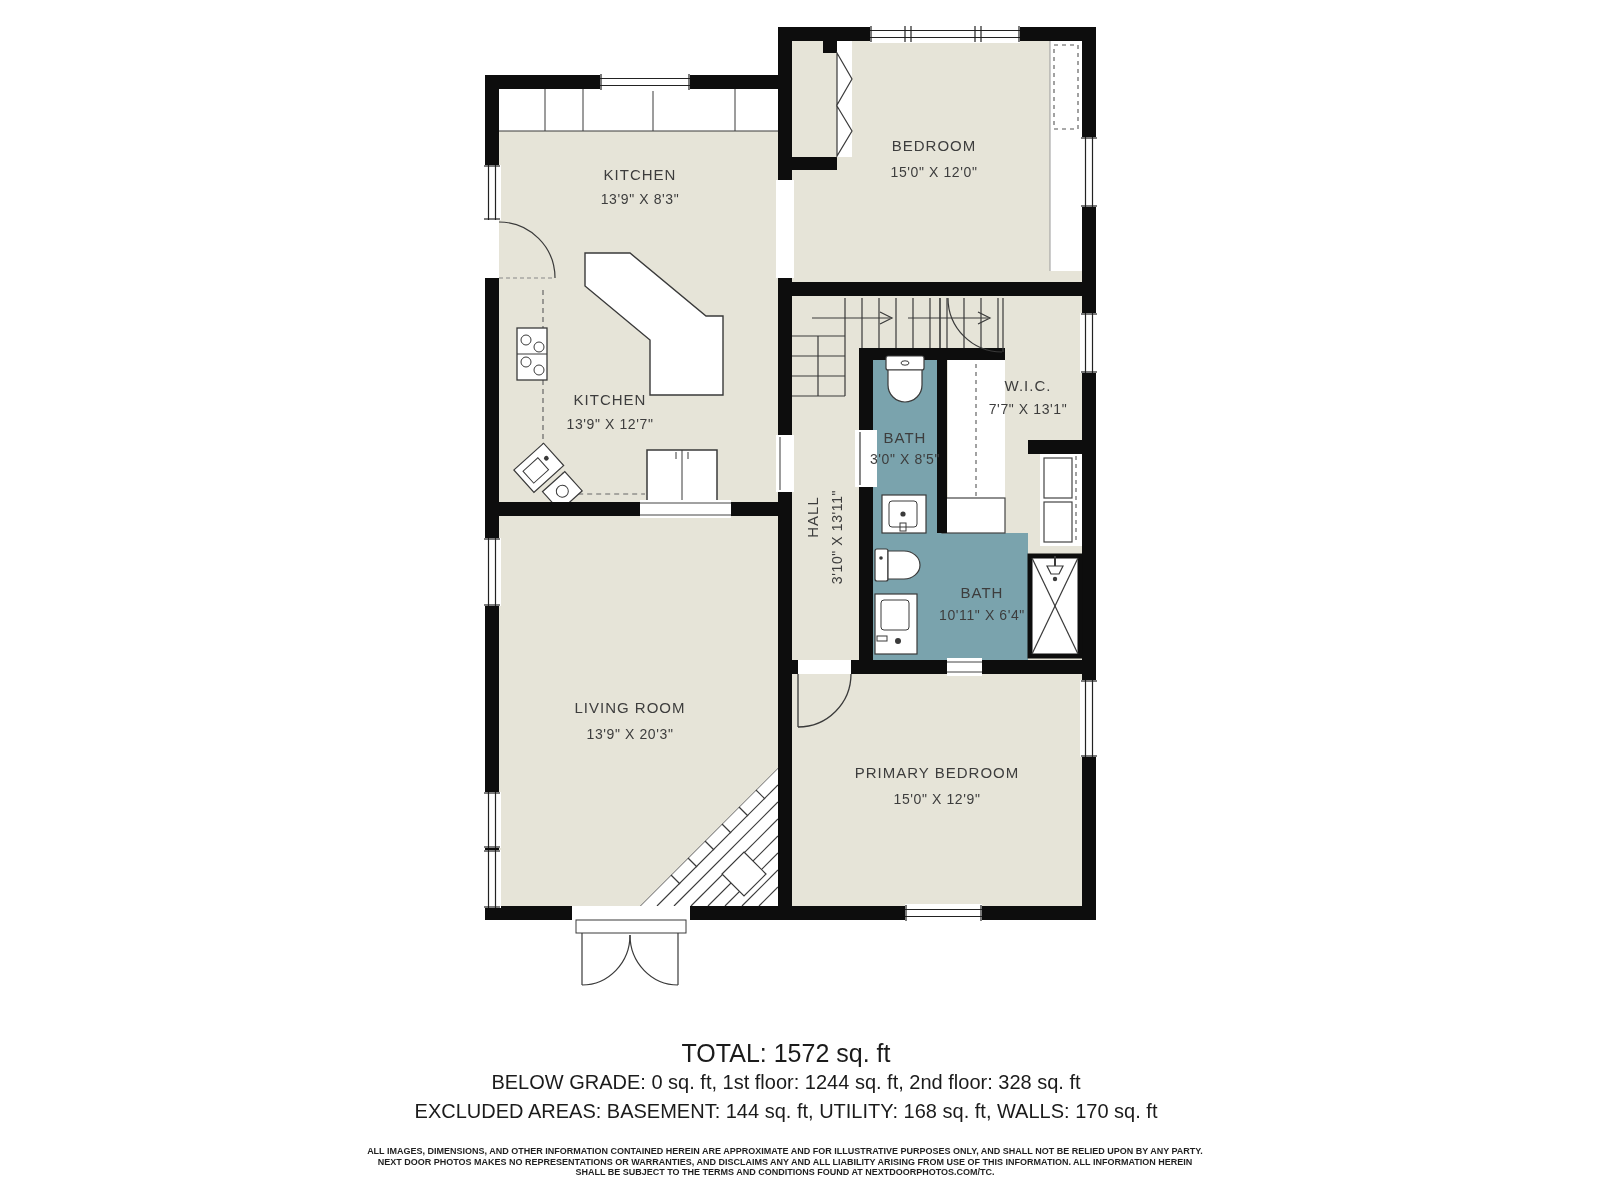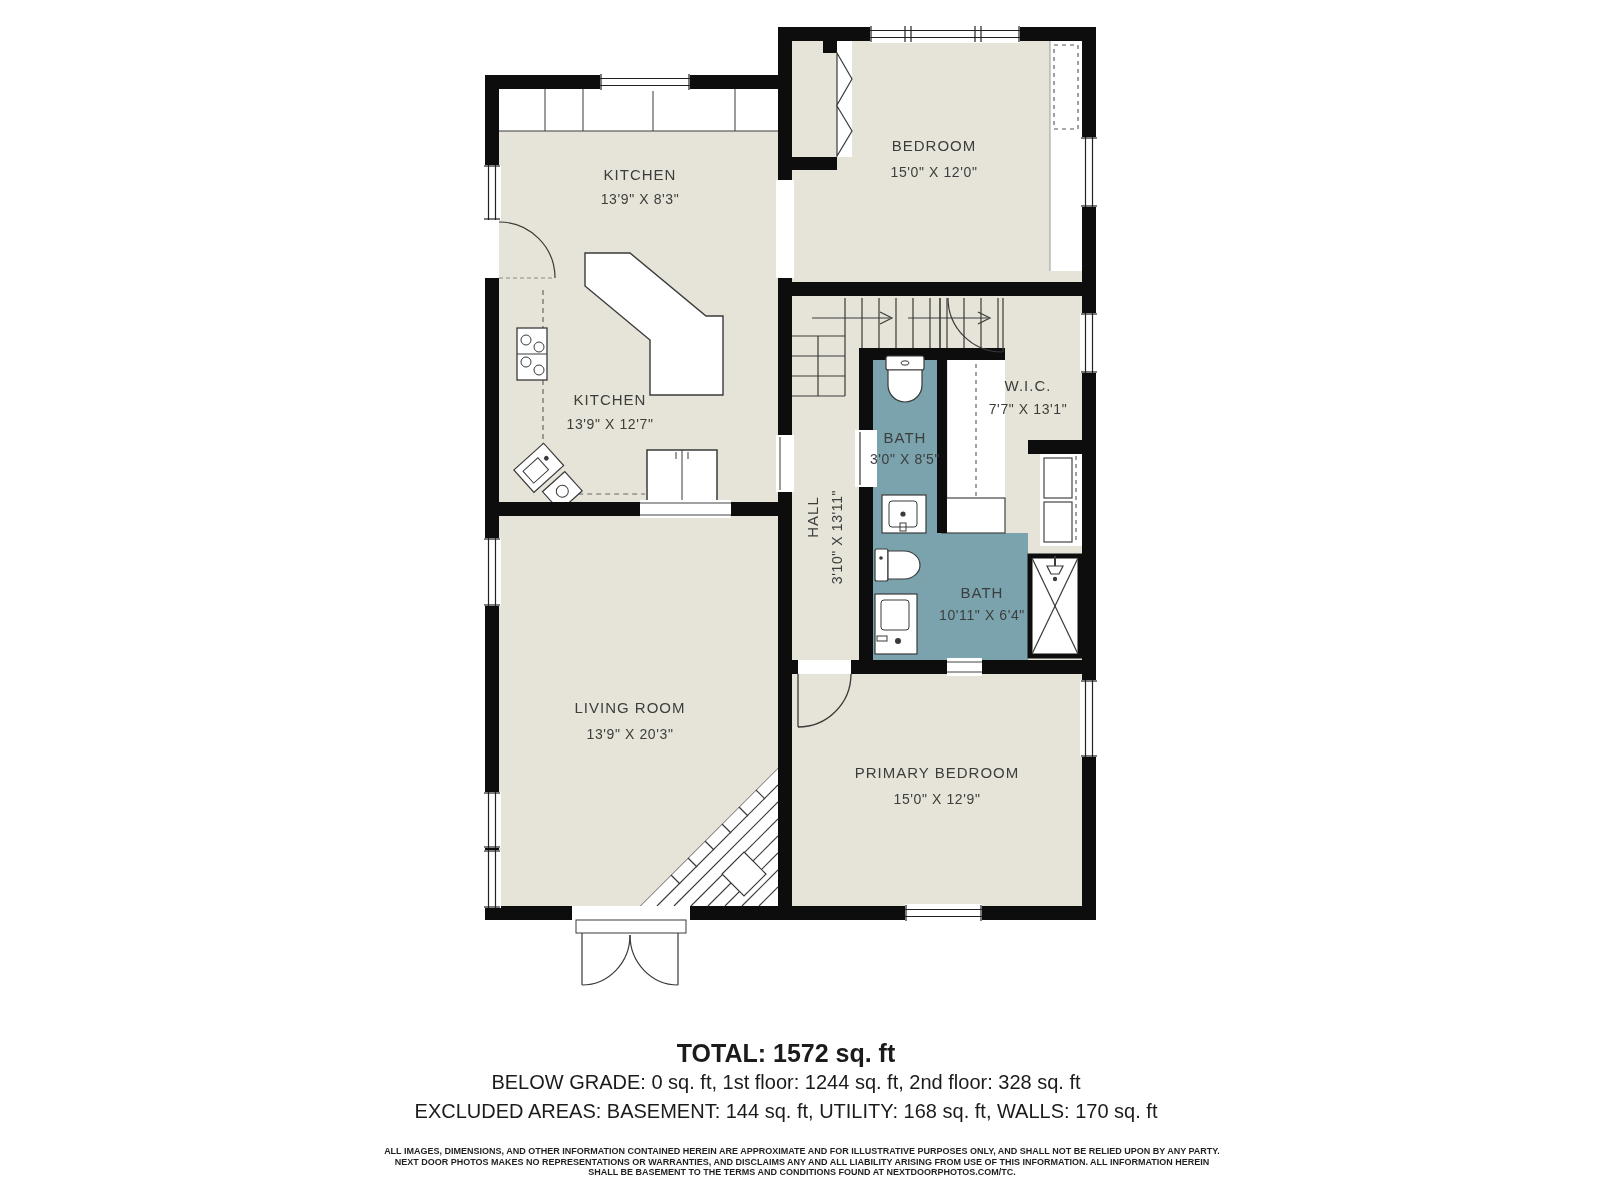--- a/index.html
+++ b/index.html
@@ -4,24 +4,24 @@
 <style>
   html,body{margin:0;padding:0;background:#ffffff;}
   .stage{position:relative;width:1600px;height:1200px;background:#ffffff;overflow:hidden;
          font-family:"Liberation Sans", sans-serif;}
   .plan-svg{position:absolute;left:0;top:0;}
   .room-name{font-family:"Liberation Sans",sans-serif;font-size:15px;letter-spacing:1px;
              fill:#3d3d3d;text-anchor:middle;}
   .room-dims{font-family:"Liberation Sans",sans-serif;font-size:14px;letter-spacing:0.6px;
              fill:#3d3d3d;text-anchor:middle;}
   .summary-block{position:absolute;top:1039px;left:0;width:1572px;text-align:center;color:#1b1b1b;}
-  .summary-total{font-size:25px;font-weight:bold;line-height:29px;}
+  .summary-total{font-size:25px;font-weight:normal;line-height:29px;}
   .summary-line{font-size:20px;font-weight:normal;line-height:29px;}
   .disclaimer-block{position:absolute;top:1146px;left:0;width:1570px;text-align:center;
-                    color:#1f1f1f;font-size:9px;font-weight:600;line-height:10.5px;letter-spacing:0px;padding-left:17px;}
+                    color:#1f1f1f;font-size:9px;font-weight:600;line-height:10.5px;letter-spacing:0px;}
 </style>
 </head>
 <body>
 
 <div class="stage">
 
 <svg class="plan-svg" width="1600" height="1200" viewBox="0 0 1600 1200">
 
   <g>
     <rect x="499" y="89" width="279" height="817" fill="#e6e4d8"></rect>
@@ -361,16 +361,16 @@
 
 <div class="summary-block">
   <div class="summary-total">TOTAL: 1572 sq. ft</div>
   <div class="summary-line">BELOW GRADE: 0 sq. ft, 1st floor: 1244 sq. ft, 2nd floor: 328 sq. ft</div>
   <div class="summary-line">EXCLUDED AREAS: BASEMENT: 144 sq. ft, UTILITY: 168 sq. ft, WALLS: 170 sq. ft</div>
 </div>
 
 <div class="disclaimer-block">
   <div>ALL IMAGES, DIMENSIONS, AND OTHER INFORMATION CONTAINED HEREIN ARE APPROXIMATE AND FOR ILLUSTRATIVE PURPOSES ONLY, AND SHALL NOT BE RELIED UPON BY ANY PARTY.</div>
   <div>NEXT DOOR PHOTOS MAKES NO REPRESENTATIONS OR WARRANTIES, AND DISCLAIMS ANY AND ALL LIABILITY ARISING FROM USE OF THIS INFORMATION. ALL INFORMATION HEREIN</div>
-  <div>SHALL BE BASEMENT TO THE TERMS AND CONDITIONS FOUND AT NEXTDOORPHOTOS.COM/TC.</div>
+  <div>SHALL BE SUBJECT TO THE TERMS AND CONDITIONS FOUND AT NEXTDOORPHOTOS.COM/TC.</div>
 </div>
 
 </div>
 
 </body></html>

